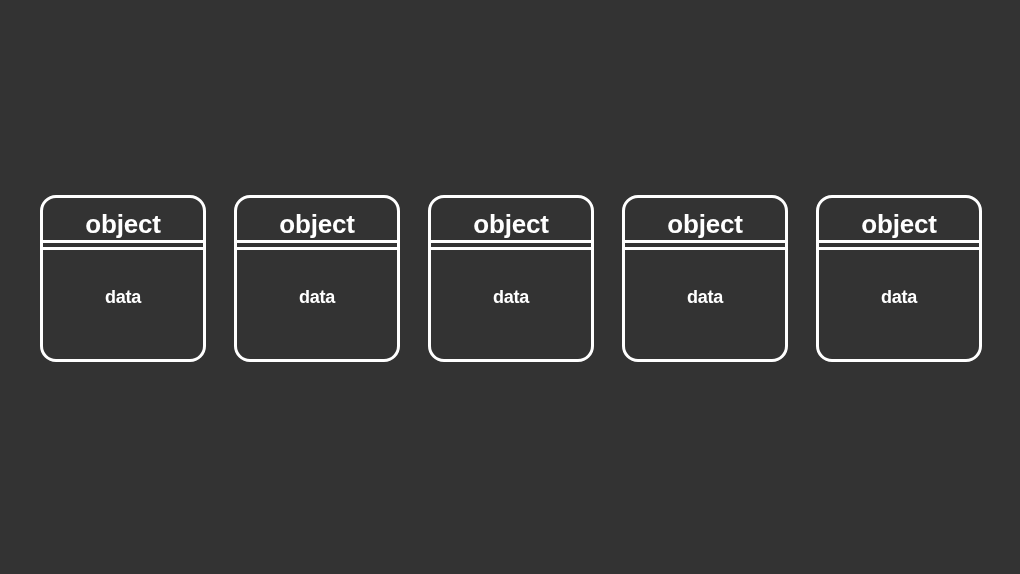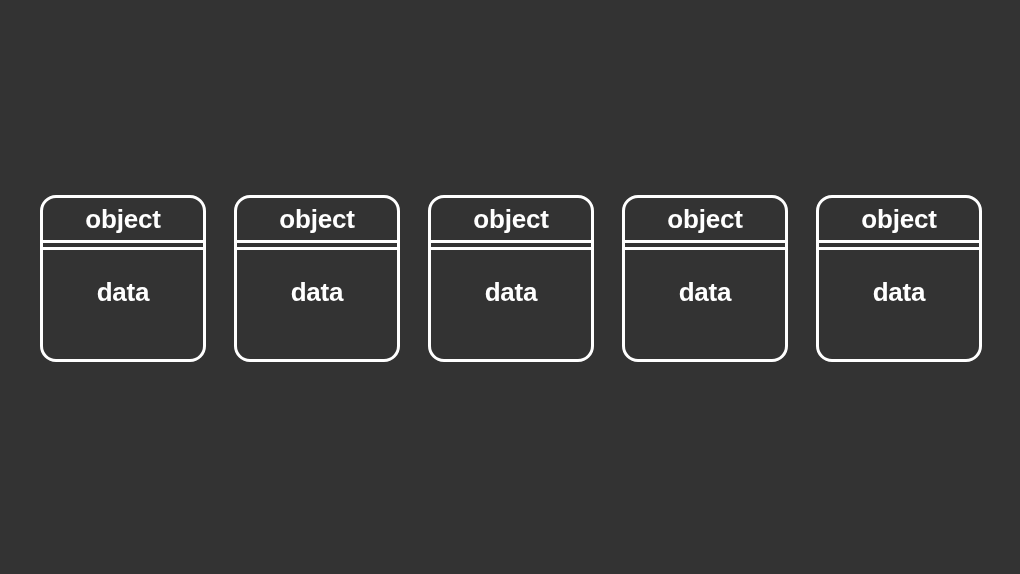--- a/index.html
+++ b/index.html
@@ -66,26 +66,27 @@
     padding-top: 29px;
   }
   .card-label {
     color: #ffffff;
     font-family: "Liberation Sans", sans-serif;
     font-weight: bold;
     font-size: 26px;
     line-height: 1;
     letter-spacing: -0.2px;
     white-space: nowrap;
+    margin-top: 9px;
   }
   .card-label.header-label {
     font-size: 26px;
   }
   .card-label.body-label {
-    font-size: 26px;
+    font-size: 18px;
   }
 </style>
 </head>
 <body>
 
 <div id="canvas">
 
   <div id="card-row">
 
     <div class="object-card">

